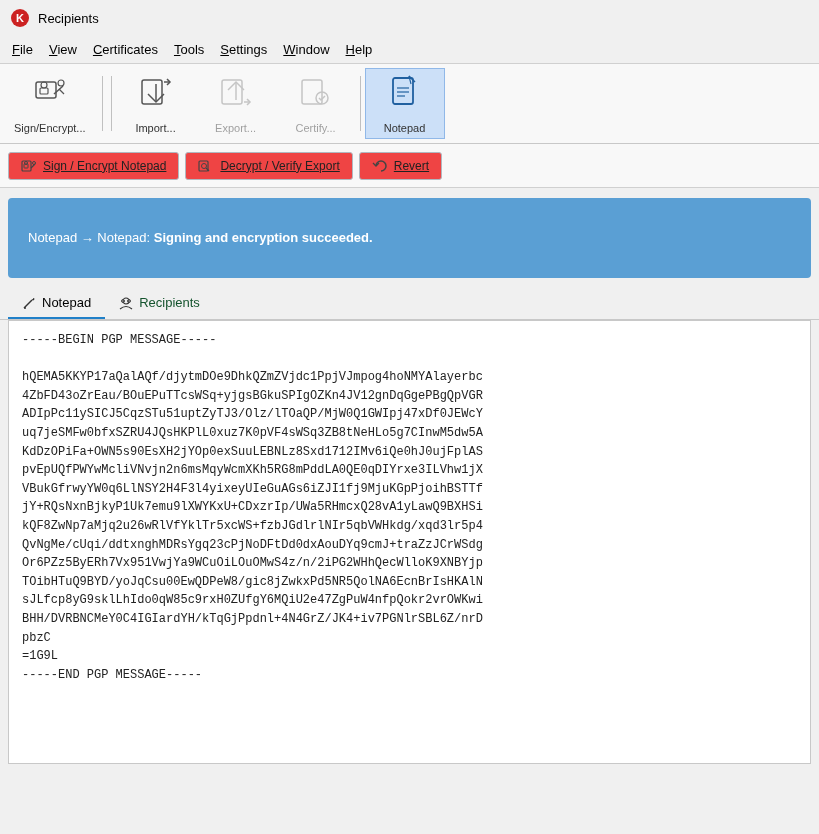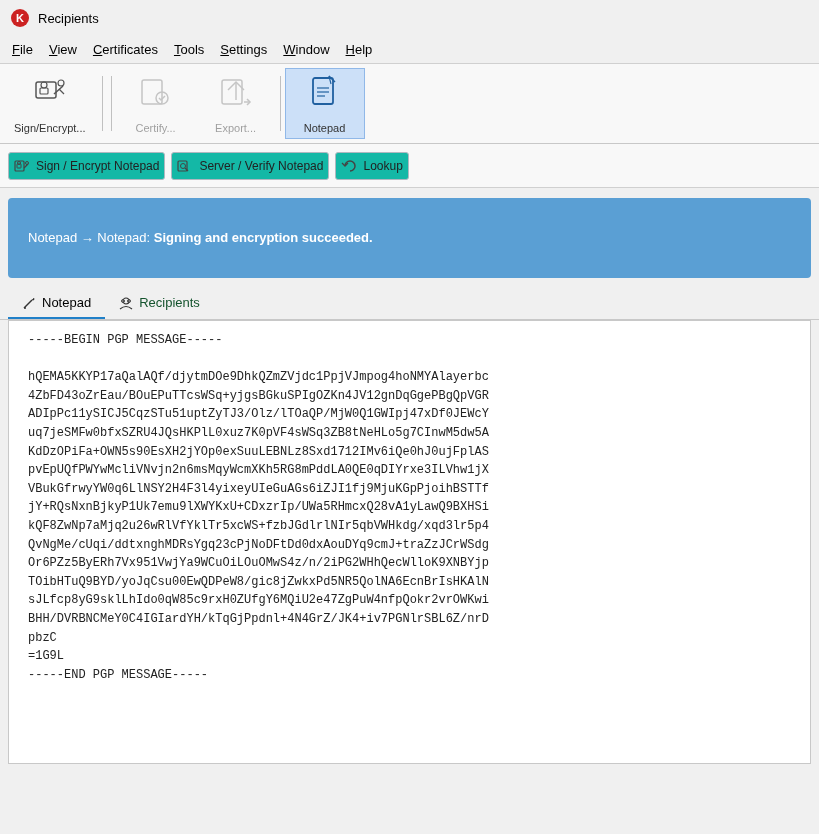--- a/index.html
+++ b/index.html
@@ -87,27 +87,28 @@
       padding: 6px 8px;
       background: #f8f8f8;
       border-bottom: 1px solid #d0d0d0;
       gap: 6px;
       height: 44px;
     }
     .action-btn {
       display: flex;
       align-items: center;
       gap: 6px;
-      padding: 5px 5px;
+      padding: 5px 12px;
       border: 1px solid #b0b8c0;
-      background: #14b8a6;
+      background: #ef4444;
       border-radius: 3px;
       cursor: pointer;
       font-size: 12px;
       color: #222;
+      text-decoration: underline;
     }
 
     
     #notification-banner {
       background: #5a9fd4;
       color: #fff;
       padding: 4px 20px;
       margin: 10px 8px;
       border-radius: 4px;
       font-size: 13px;
@@ -139,21 +140,21 @@
     .tab.active {
       border-bottom: 2px solid #2080c8;
       color: #000;
     }
 
     
     #content-area {
       background: #ffffff;
       margin: 0 8px 8px 8px;
       border: 1px solid #c8c8c8;
-      padding: 10px 19px;
+      padding: 10px 13px;
       font-family: 'Courier New', monospace;
       font-size: 12px;
       color: #222;
       line-height: 1.55;
       white-space: pre-wrap;
       word-break: break-all;
       overflow-y: auto;
       height: calc(834px - 36px - 28px - 80px - 44px - 100px - 46px - 20px - 36px);
     }
 
@@ -195,43 +196,55 @@
         <circle cx="29" cy="9" r="3" fill="none" stroke="#555" stroke-width="1.2"></circle>
         <line x1="27" y1="15" x2="32" y2="20" stroke="#555" stroke-width="1.2"></line>
       </svg>
     </div>
     <span>Sign/Encrypt...</span>
   </button>
   <div class="toolbar-separator"></div>
 
   <div class="toolbar-separator"></div>
 
-
-  <button class="toolbar-btn" style="opacity:0.45">
-    <div class="tb-icon">
-      <svg width="36" height="36" viewBox="0 0 36 36">
-        <rect x="4" y="6" width="20" height="24" rx="2" fill="none" stroke="#888" stroke-width="1.5"></rect>
-        <circle cx="24" cy="24" r="6" fill="none" stroke="#888" stroke-width="1.5"></circle>
-        <polyline points="21,24 23,26 27,22" fill="none" stroke="#888" stroke-width="1.5"></polyline>
-      </svg>
-    </div>
-    <span>Certify...</span>
+  <button class="toolbar-btn">
+    <div class="tb-icon">
+      <svg width="36" height="36" viewBox="0 0 36 36">
+        <rect x="4" y="6" width="20" height="24" rx="2" fill="none" stroke="#555" stroke-width="1.5"></rect>
+        <polyline points="10,20 18,28 26,20" fill="none" stroke="#555" stroke-width="1.5"></polyline>
+        <line x1="18" y1="10" x2="18" y2="28" stroke="#555" stroke-width="1.5"></line>
+        <line x1="26" y1="8" x2="32" y2="8" stroke="#555" stroke-width="1.5"></line>
+        <polyline points="29,5 32,8 29,11" fill="none" stroke="#555" stroke-width="1.5"></polyline>
+      </svg>
+    </div>
+    <span>Import...</span>
   </button>
 
   <button class="toolbar-btn" style="opacity:0.45">
     <div class="tb-icon">
       <svg width="36" height="36" viewBox="0 0 36 36">
         <rect x="4" y="6" width="20" height="24" rx="2" fill="none" stroke="#888" stroke-width="1.5"></rect>
         <polyline points="10,16 18,8 26,16" fill="none" stroke="#888" stroke-width="1.5"></polyline>
         <line x1="18" y1="8" x2="18" y2="26" stroke="#888" stroke-width="1.5"></line>
         <line x1="26" y1="28" x2="32" y2="28" stroke="#888" stroke-width="1.5"></line>
         <polyline points="29,25 32,28 29,31" fill="none" stroke="#888" stroke-width="1.5"></polyline>
       </svg>
     </div>
     <span>Export...</span>
+  </button>
+
+  <button class="toolbar-btn" style="opacity:0.45">
+    <div class="tb-icon">
+      <svg width="36" height="36" viewBox="0 0 36 36">
+        <rect x="4" y="6" width="20" height="24" rx="2" fill="none" stroke="#888" stroke-width="1.5"></rect>
+        <circle cx="24" cy="24" r="6" fill="none" stroke="#888" stroke-width="1.5"></circle>
+        <polyline points="21,24 23,26 27,22" fill="none" stroke="#888" stroke-width="1.5"></polyline>
+      </svg>
+    </div>
+    <span>Certify...</span>
   </button>
 
   <div class="toolbar-separator"></div>
 
   <button class="toolbar-btn active">
     <div class="tb-icon">
       <svg width="36" height="36" viewBox="0 0 36 36">
         <rect x="6" y="4" width="20" height="26" rx="2" fill="none" stroke="#2060a0" stroke-width="1.8"></rect>
         <line x1="22" y1="2" x2="28" y2="8" stroke="#2060a0" stroke-width="1.5"></line>
         <line x1="22" y1="2" x2="24" y2="10" stroke="#2060a0" stroke-width="1.2"></line>
@@ -258,30 +271,30 @@
     <span>Sign / Encrypt Notepad</span>
   </button>
   <button class="action-btn">
     <span>
       <svg width="16" height="16" viewBox="0 0 16 16">
         <rect x="1" y="3" width="9" height="10" rx="1" fill="none" stroke="#444" stroke-width="1.2"></rect>
         <circle cx="6" cy="8" r="2.5" fill="none" stroke="#444" stroke-width="1"></circle>
         <line x1="8" y1="10" x2="11" y2="13" stroke="#444" stroke-width="1.2"></line>
       </svg>
     </span>
-    <span>Server / Verify Notepad</span>
+    <span>Decrypt / Verify Export</span>
   </button>
   <button class="action-btn">
     <span>
       <svg width="16" height="16" viewBox="0 0 16 16">
         <path d="M4 8 A5 5 0 1 1 9 13" fill="none" stroke="#444" stroke-width="1.5"></path>
         <polyline points="1,5 4,8 7,5" fill="none" stroke="#444" stroke-width="1.3"></polyline>
       </svg>
     </span>
-    <span>Lookup</span>
+    <span>Revert</span>
   </button>
 </div>
 
 <div id="notification-banner" style="background: rgb(90, 159, 212);">
   <span>
     <span>Notepad → Notepad: </span><strong>Signing and encryption succeeded.</strong>
   </span>
 </div>
 
 <div id="tabs-bar">

